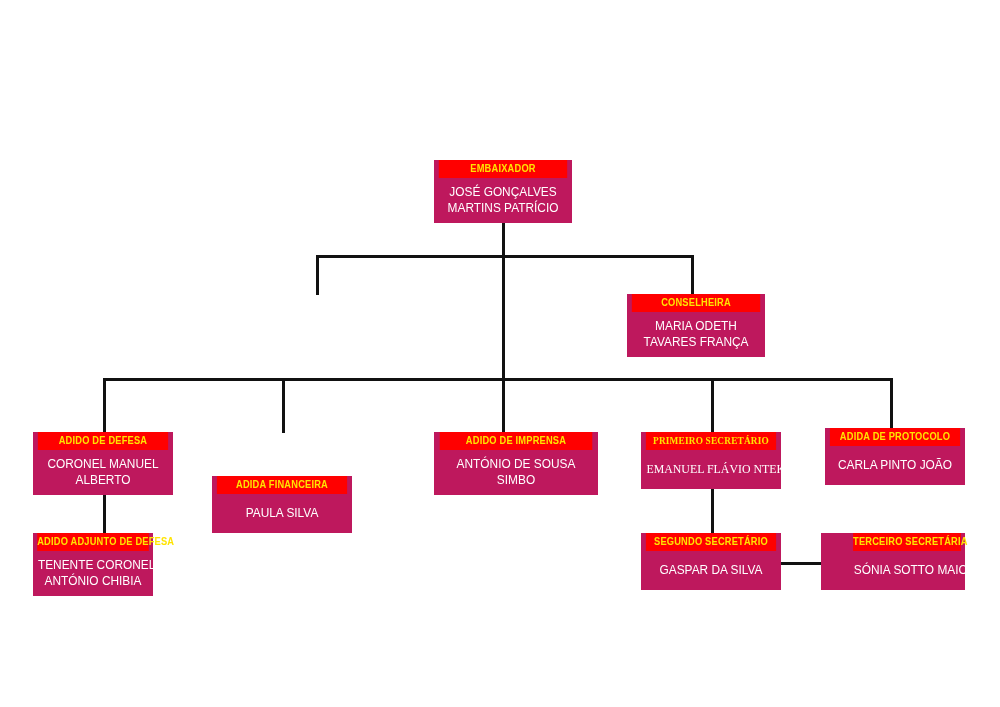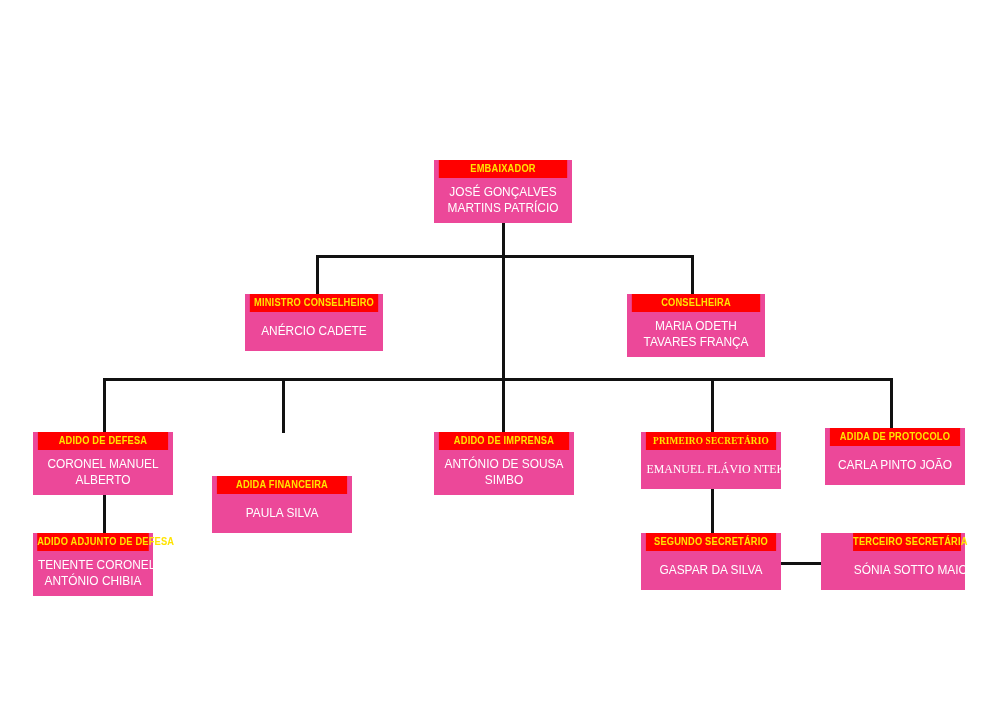--- a/index.html
+++ b/index.html
@@ -17,21 +17,21 @@
     position: relative;
     width: 1000px;
     height: 707px;
     background: #ffffff;
   }
 
   
   .node {
     position: absolute;
     box-sizing: border-box;
-    background: #ec4899;
+    background: #be185d;
     z-index: 3;
   }
   .node .title {
     background: #FF0000;
     color: #FFE400;
     font-weight: bold;
     text-align: center;
     letter-spacing: 0.2px;
     white-space: nowrap;
     font-size: 10px;
@@ -90,26 +90,20 @@
   <div class="ln h" style="left:779px; top:562px; width:44px;"></div>
 
   <div class="node" style="left:434px; top:160px; width:138px;">
     <div class="title">EMBAIXADOR</div>
     <div class="body">
       <span>JOSÉ GONÇALVES</span>
       <span>MARTINS PATRÍCIO</span>
     </div>
   </div>
 
-  <div class="node one-line" style="left:245px; top:294px; width:138px;">
-    <div class="title">MINISTRO CONSELHEIRO</div>
-    <div class="body">
-      <span>ANÉRCIO CADETE</span>
-    </div>
-  </div>
 
   <div class="node" style="left:33px; top:432px; width:140px;">
     <div class="title">ADIDO DE DEFESA</div>
     <div class="body">
       <span>CORONEL MANUEL</span>
       <span>ALBERTO</span>
     </div>
   </div>
 
   <div class="node" style="left:627px; top:294px; width:138px;">
@@ -120,21 +114,21 @@
     </div>
   </div>
 
   <div class="node one-line" style="left:212px; top:432px; width:140px;margin-top:44px;">
     <div class="title">ADIDA FINANCEIRA</div>
     <div class="body">
       <span>PAULA SILVA</span>
     </div>
   </div>
 
-  <div class="node" style="left:434px; top:432px; width:140px;">
+  <div class="node" style="left:434px; top:432px; width:164px;">
     <div class="title">ADIDO DE IMPRENSA</div>
     <div class="body">
       <span>ANTÓNIO DE SOUSA</span>
       <span>SIMBO</span>
     </div>
   </div>
 
   <div class="node one-line" style="left:641px; top:432px; width:140px;font-family:Liberation Serif, serif;">
     <div class="title">PRIMEIRO SECRETÁRIO</div>
     <div class="body">

